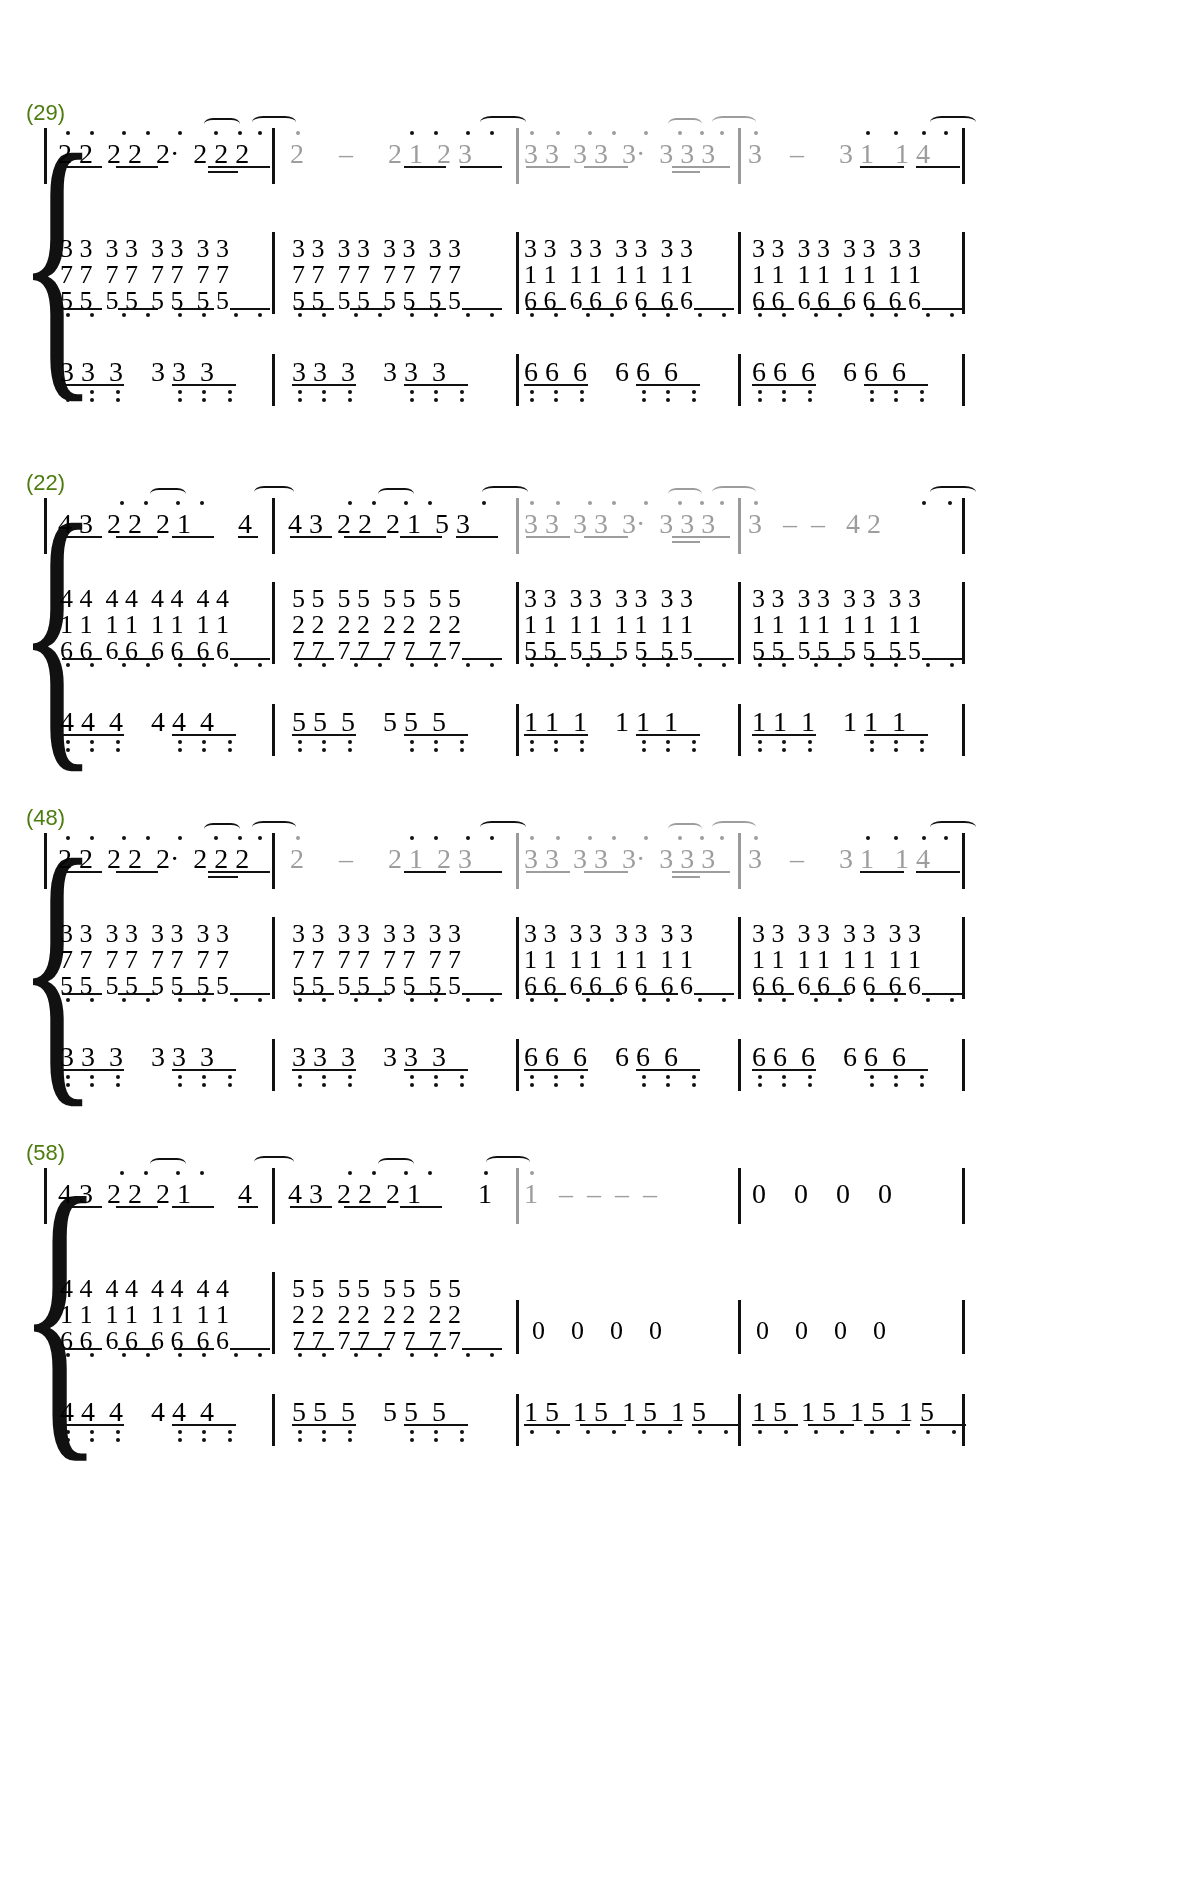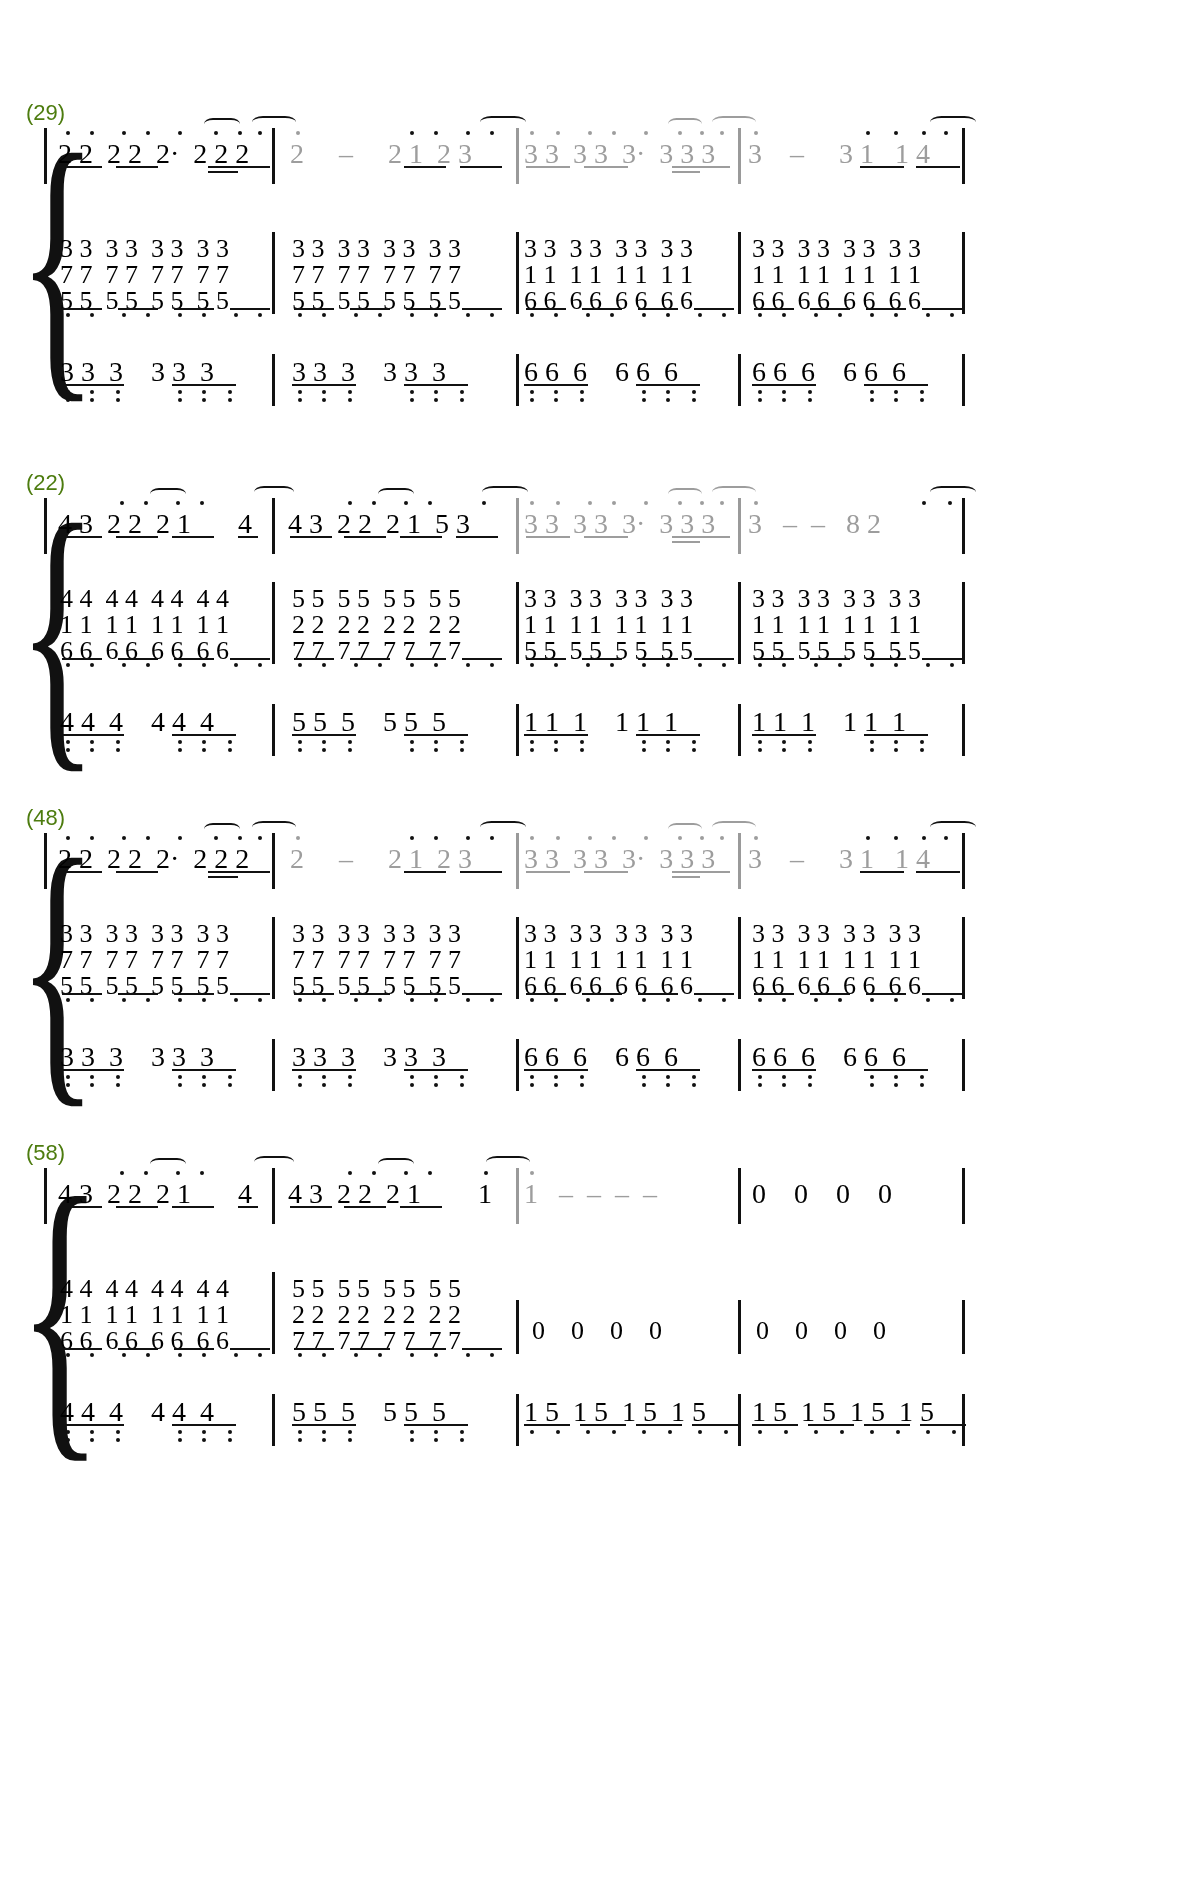--- a/index.html
+++ b/index.html
@@ -302,21 +302,21 @@
     <div class="vbar" style="left:44px; top:498px; height:56px;"></div>
     <div class="vbar" style="left:272px; top:498px; height:56px;"></div>
     <div class="vbar gray" style="left:516px; top:498px; height:56px;"></div>
     <div class="vbar gray" style="left:738px; top:498px; height:56px;"></div>
     <div class="vbar" style="left:962px; top:498px; height:56px;"></div>
 
     <div class="row melody" style="left:58px; top:510px;">4 3  2 2  2 1</div>
     <div class="row melody" style="left:238px; top:510px;">4</div>
     <div class="row melody" style="left:288px; top:510px;">4 3  2 2  2 1  5 3</div>
     <div class="row melody gray" style="left:524px; top:510px;">3 3  3 3  3·  3 3 3</div>
-    <div class="row melody gray" style="left:748px; top:510px;">3   –  –   8 2</div>
+    <div class="row melody gray" style="left:748px; top:510px;">3   –  –   4 2</div>
 
     <div class="dot" style="left:120px; top:501px;"></div>
       <div class="dot" style="left:144px; top:501px;"></div>
     <div class="dot" style="left:176px; top:501px;"></div>
       <div class="dot" style="left:200px; top:501px;"></div>
     <div class="dot" style="left:348px; top:501px;"></div>
       <div class="dot" style="left:372px; top:501px;"></div>
     <div class="dot" style="left:404px; top:501px;"></div>
       <div class="dot" style="left:428px; top:501px;"></div>
     <div class="dot" style="left:482px; top:501px;"></div>

